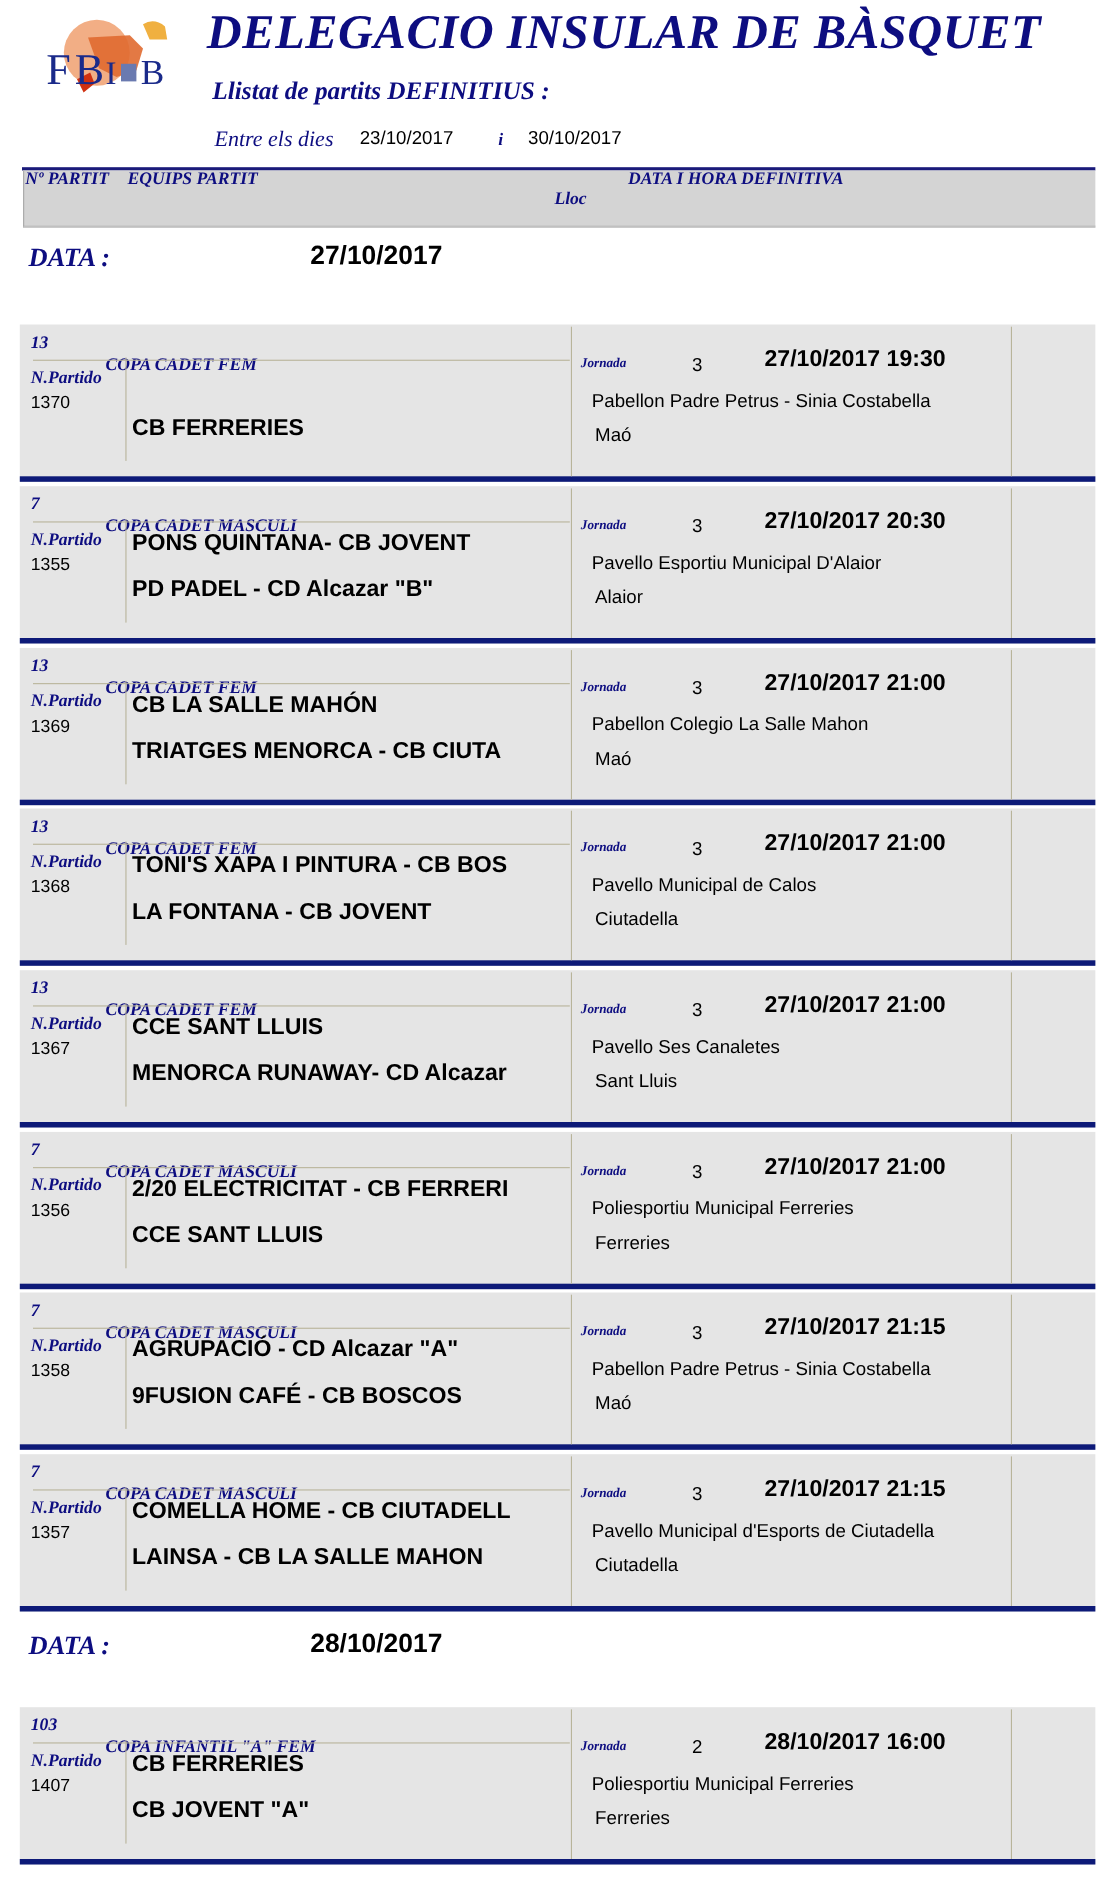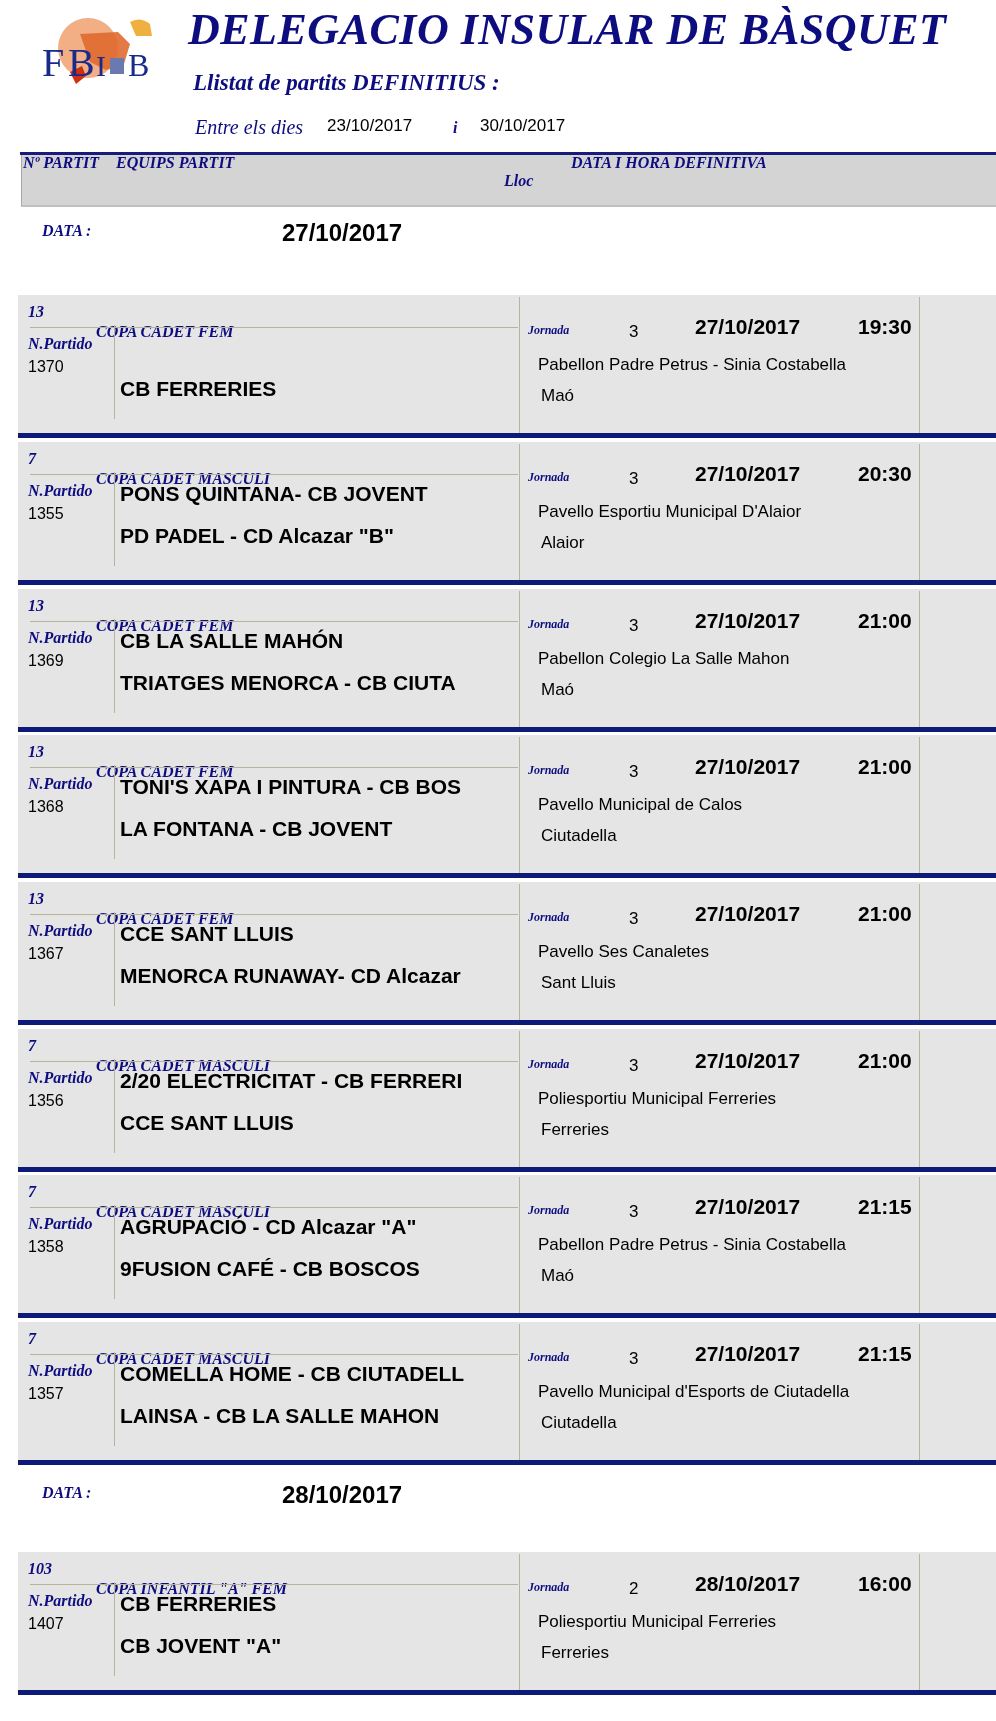--- a/index.html
+++ b/index.html
@@ -8,37 +8,37 @@
   .logo { position:absolute; left:40px; top:14px; width:118px; height:80px; }
   .title { position:absolute; left:188px; top:4px; font-size:44px; white-space:nowrap; letter-spacing:0.5px; }
   .subtitle { position:absolute; left:193px; top:70px; font-size:23px; white-space:nowrap; }
   .range-label { position:absolute; left:195px; top:116px; font-size:20px; font-weight:normal; }
   .range-from { position:absolute; left:327px; top:116px; font-size:17px; }
   .range-sep { position:absolute; left:453px; top:119px; font-size:16px; }
   .range-to { position:absolute; left:480px; top:116px; font-size:17px; }
   .hdr-line { position:absolute; left:20px; right:0; top:152px; height:3px; background:#1a1a7a; }
   .hdr-bar { position:absolute; left:21px; right:0; top:155px; height:50px; background:#d4d4d4; border-left:1px solid #a8a8a8; border-bottom:2px solid #c0c0c0; }
   .hdr-bar span { position:absolute; font-size:16px; white-space:nowrap; }
-  .date-label { position:absolute; left:42px; font-size:16px;font-style:italic; }
+  .date-label { position:absolute; left:26px; font-size:24px;font-style:italic; }
   .date-value { position:absolute; left:282px; font-size:24px; font-weight:bold; }
   .block { position:absolute; left:18px; right:0; height:138px; background:#e5e5e5; border-bottom:5px solid #0d1a78; }
   .block .cat-num { position:absolute; left:10px; top:8px; font-size:16px; }
   .block .cat-name { position:absolute; left:78px; top:5px; font-size:16px; white-space:nowrap;margin-top:23px; }
   .block .hline { position:absolute; left:12px; top:32px; width:488px; height:1px; background:#b8b49a; }
   .block .vline-a { position:absolute; left:96px; top:30px; width:1px; height:94px; background:#b8b49a; }
   .block .vline-b { position:absolute; left:501px; top:2px; width:1px; height:136px; background:#b8b49a; }
   .block .vline-c { position:absolute; left:901px; top:2px; width:1px; height:136px; background:#b8b49a; }
   .block .np-label { position:absolute; left:10px; top:40px; font-size:16px; }
   .block .np-value { position:absolute; left:10px; top:63px; font-size:16px; }
   .block .team1 { position:absolute; left:102px; top:40px; font-size:21px; font-weight:bold; white-space:nowrap; }
   .block .team2 { position:absolute; left:102px; top:82px; font-size:21px; font-weight:bold; white-space:nowrap; }
   .block .jor-label { position:absolute; left:510px; top:28px; font-size:12px; }
   .block .jor-value { position:absolute; left:611px; top:27px; font-size:17px; }
   .block .m-date { position:absolute; left:677px; top:20px; font-size:21px; font-weight:bold; }
-  .block .m-time { position:absolute; left:840px; top:20px; font-size:21px; font-weight:bold; }
+  .block .m-time { position:absolute; left:788px; top:20px; font-size:21px; font-weight:bold; }
   .block .venue { position:absolute; left:520px; top:60px; font-size:17px; white-space:nowrap; }
   .block .town { position:absolute; left:523px; top:91px; font-size:17px; white-space:nowrap; }
 </style>
 </head>
 <body>
 
 <div class="logo">
   <svg width="118" height="80" viewBox="0 0 118 80">
     <circle cx="48" cy="34" r="30" fill="#f0a070" opacity="0.85"></circle>
     <path d="M40 20 L78 18 L90 30 L84 50 L66 56 L50 48 Z" fill="#e06a30" opacity="0.9"></path>

